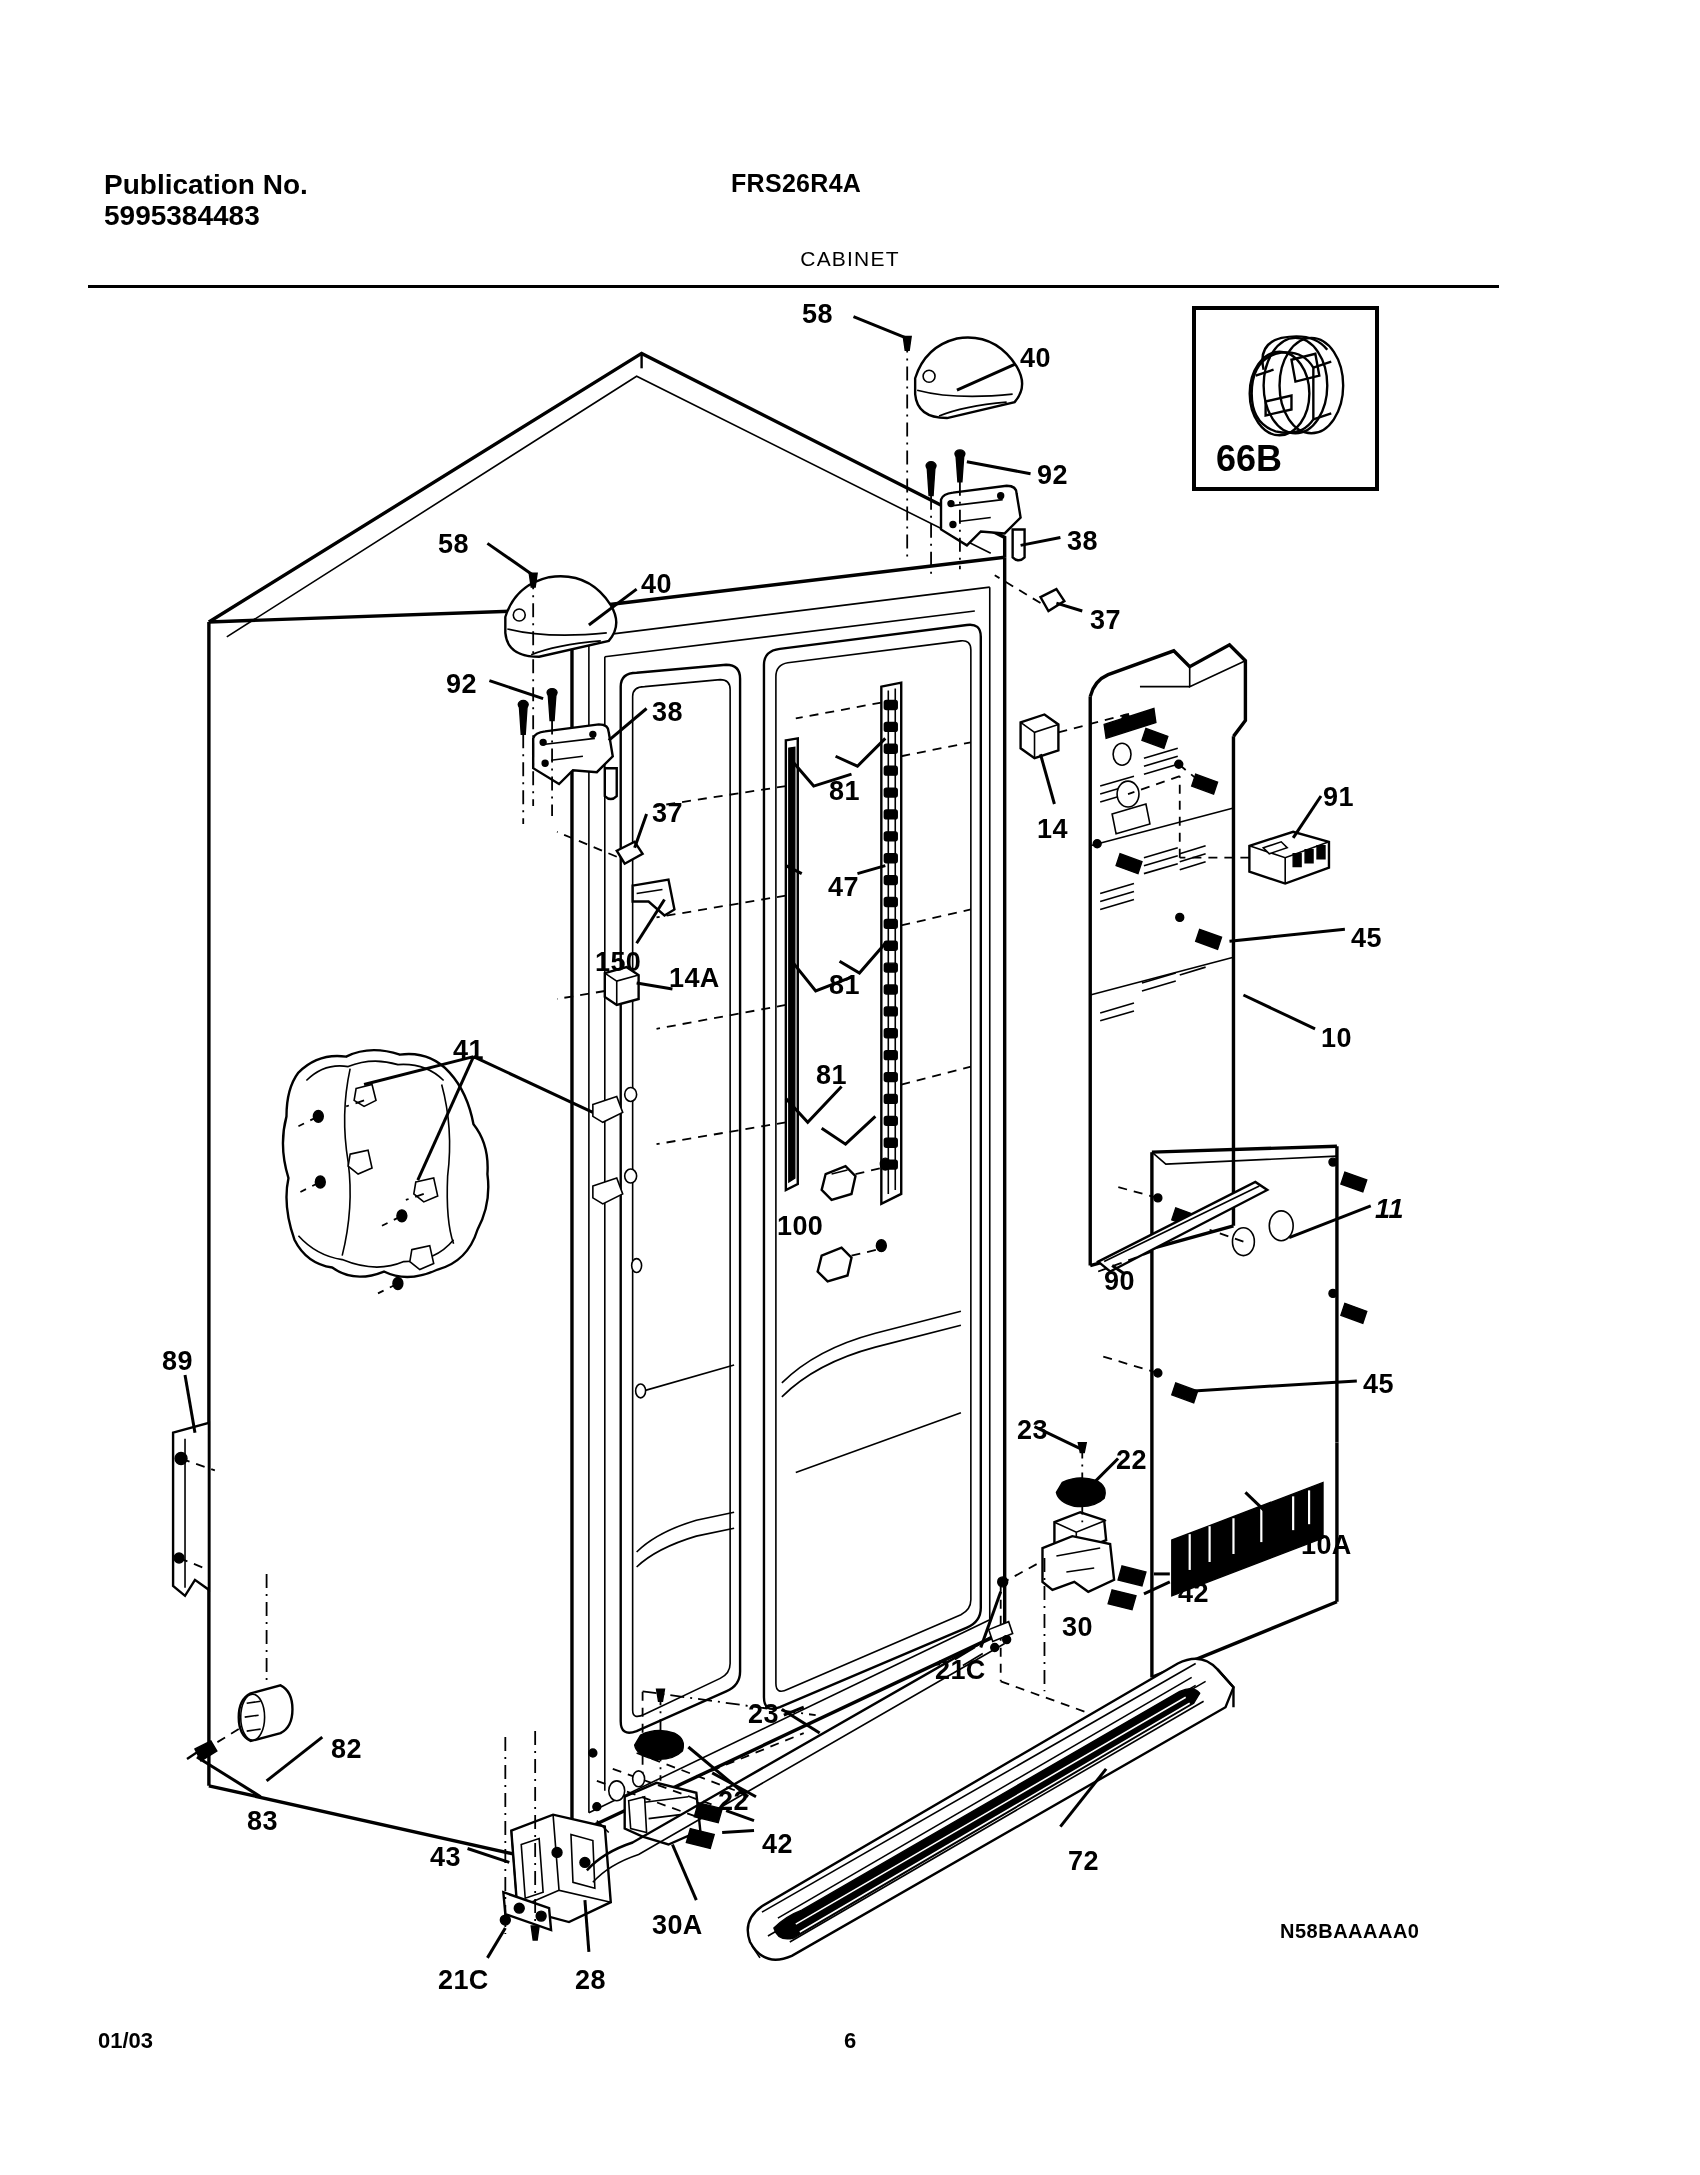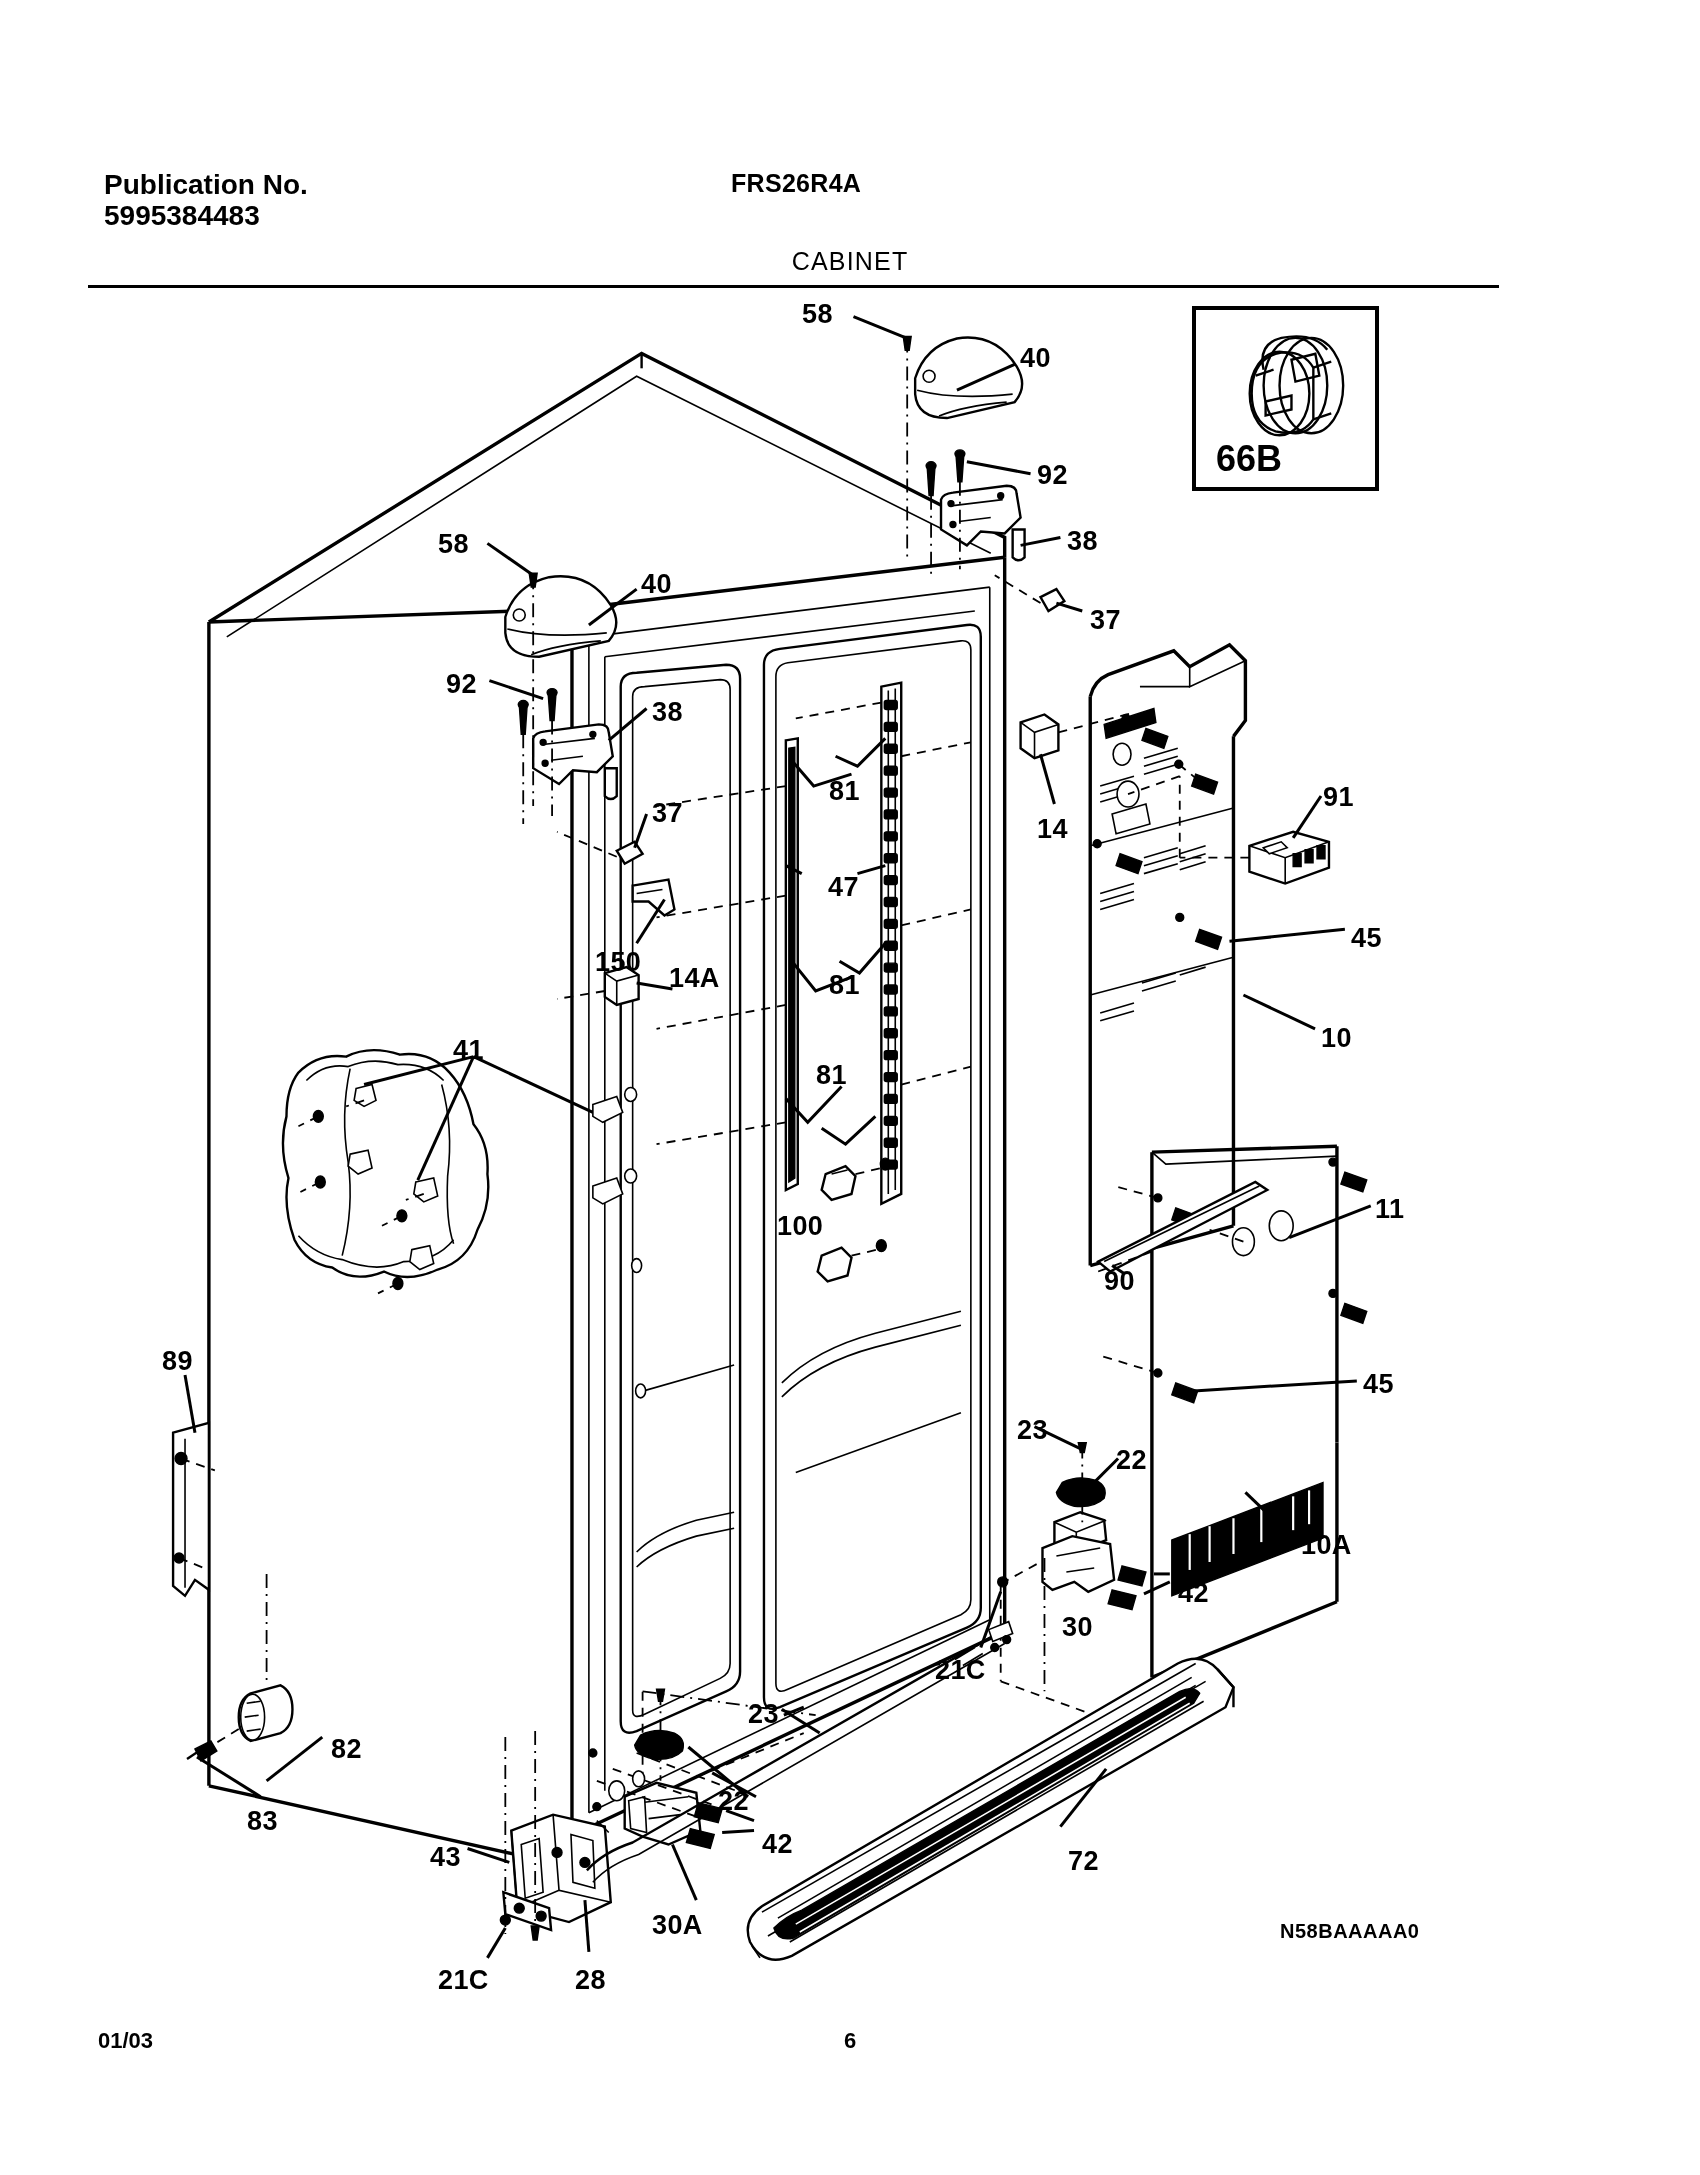--- a/index.html
+++ b/index.html
@@ -6,21 +6,21 @@
   html,body{margin:0;padding:0;background:#ffffff;}
   body{width:1700px;height:2175px;position:relative;
        font-family:"Liberation Sans", sans-serif;color:#000;overflow:hidden;}
 
   .page{position:absolute;inset:0;}
 
   
   .pub-block{position:absolute;left:104px;top:169px;font-size:28px;font-weight:bold;line-height:31px;}
   .model{position:absolute;left:731px;top:169px;font-size:25px;font-weight:bold;letter-spacing:0.3px;}
   .section-title{position:absolute;left:0;top:247px;width:1700px;text-align:center;
-                 font-size:25px;font-weight:normal;letter-spacing:1.2px;}
+                 font-size:21px;font-weight:normal;letter-spacing:1.2px;}
   .rule{position:absolute;left:88px;top:285px;width:1411px;height:3px;background:#000;}
 
   
   .foot-left{position:absolute;left:98px;top:2028px;font-size:22px;font-weight:bold;}
   .foot-page{position:absolute;left:0;top:2028px;width:1700px;text-align:center;font-size:22px;font-weight:bold;}
   .diagram-code{position:absolute;left:1280px;top:1920px;font-size:20px;font-weight:bold;letter-spacing:0.5px;}
 
   
   .inset{position:absolute;left:1192px;top:306px;width:179px;height:177px;border:4px solid #000;background:#fff;}
   .inset-label{position:absolute;left:1216px;top:438px;font-size:36px;font-weight:bold;}
@@ -570,21 +570,21 @@
       <div class="cal" style="left: 453px; top: 1035px;">41</div>
       <div class="cal" style="left: 829px; top: 776px;">81</div>
       <div class="cal" style="left: 828px; top: 872px;">47</div>
       <div class="cal" style="left: 829px; top: 970px;">81</div>
       <div class="cal" style="left: 816px; top: 1060px;">81</div>
       <div class="cal" style="left: 777px; top: 1211px;">100</div>
       <div class="cal" style="left: 1037px; top: 814px;">14</div>
       <div class="cal" style="left: 1323px; top: 782px;">91</div>
       <div class="cal" style="left: 1351px; top: 923px;">45</div>
       <div class="cal" style="left: 1321px; top: 1023px;">10</div>
-      <div class="cal" style="left: 1375px; top: 1194px;">11</div>
+      <div class="cal" style="left: 1375px; top: 1194px; font-style: italic;">11</div>
       <div class="cal" style="left: 1104px; top: 1266px;">90</div>
       <div class="cal" style="left: 1363px; top: 1369px;">45</div>
       <div class="cal" style="left: 1301px; top: 1530px;">10A</div>
       <div class="cal" style="left: 162px; top: 1346px;">89</div>
       <div class="cal" style="left: 331px; top: 1734px;">82</div>
       <div class="cal" style="left: 247px; top: 1806px;">83</div>
       <div class="cal" style="left: 1017px; top: 1415px;">23</div>
       <div class="cal" style="left: 1116px; top: 1445px;">22</div>
       <div class="cal" style="left: 1062px; top: 1612px;">30</div>
       <div class="cal" style="left: 1178px; top: 1578px;">42</div>

